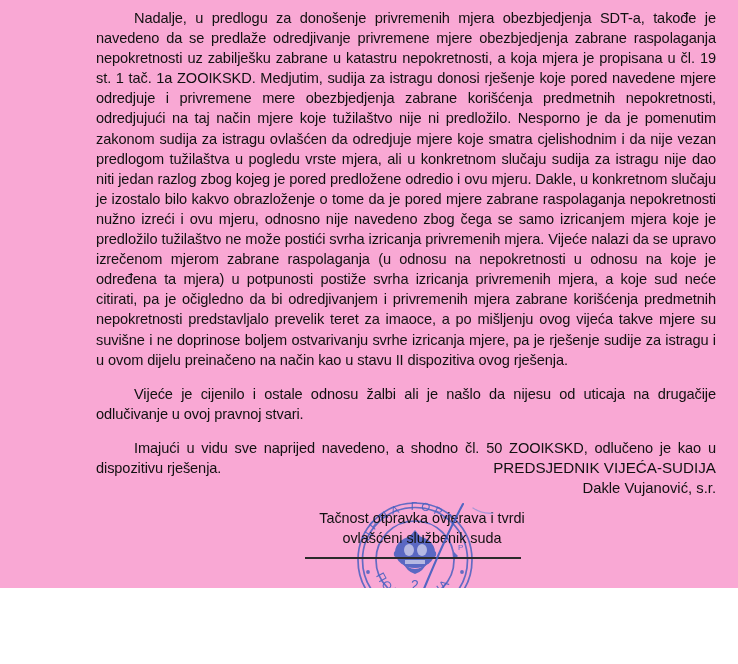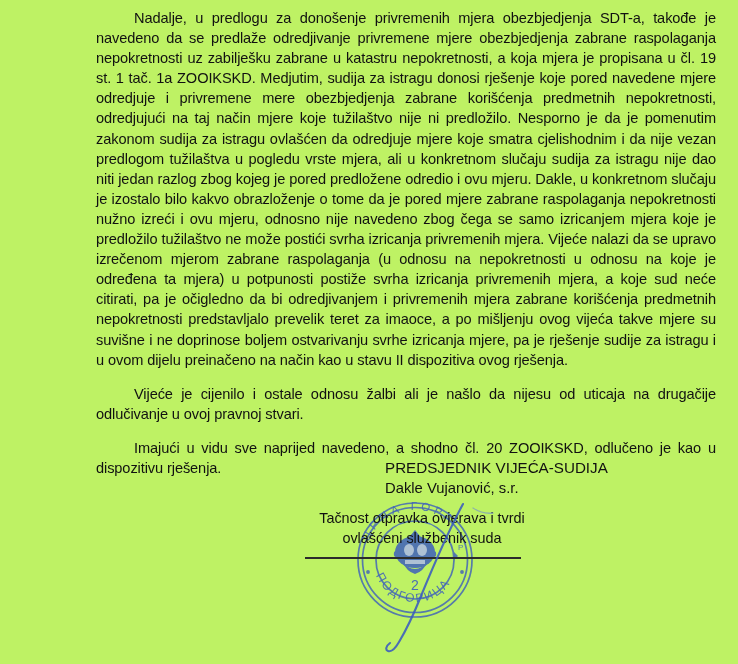--- a/index.html
+++ b/index.html
@@ -7,22 +7,22 @@
     padding: 0;
     background: #ffffff;
   }
   body {
     font-family: "Liberation Sans", sans-serif;
     color: #000000;
   }
   .page {
     position: relative;
     width: 738px;
-    height: 664px;
-    background: #bef264;
+    height: 588px;
+    background: #f9a8d4;
     overflow: hidden;
   }
   .body-text {
     position: absolute;
     left: 96px;
     top: 8px;
     width: 620px;
   }
   .para {
     margin: 0 0 14px 0;
@@ -31,24 +31,24 @@
     text-align: justify;
     text-justify: inter-word;
     text-indent: 38px;
     color: #111111;
     letter-spacing: -0.1px;
   }
   .para:last-child { margin-bottom: 0; }
 
   .signature-block {
     position: absolute;
-    left: 385px;
+    left: 400px;
     top: 458px;
     width: 316px;
-    text-align: left;
+    text-align: right;
   }
   .sig-title {
     font-size: 15.2px;
     line-height: 20px;
     color: #111111;
     white-space: nowrap;
   }
   .sig-name {
     font-size: 14.8px;
     line-height: 20px;
@@ -106,21 +106,21 @@
   .handsig svg { display: block; }
 </style>
 </head>
 <body>
 
 <div class="page">
 
   <div class="body-text">
     <p class="para">Nadalje, u predlogu za donošenje privremenih mjera obezbjedjenja SDT-a, takođe je navedeno da se predlaže odredjivanje privremene mjere obezbjedjenja zabrane raspolaganja nepokretnosti uz zabilješku zabrane u katastru nepokretnosti, a koja mjera je propisana u čl. 19 st. 1 tač. 1a ZOOIKSKD. Medjutim, sudija za istragu donosi rješenje koje pored navedene mjere odredjuje i privremene mere obezbjedjenja zabrane korišćenja predmetnih nepokretnosti, odredjujući na taj način mjere koje tužilaštvo nije ni predložilo. Nesporno je da je pomenutim zakonom sudija za istragu ovlašćen da odredjuje mjere koje smatra cjelishodnim i da nije vezan predlogom tužilaštva u pogledu vrste mjera, ali u konkretnom slučaju sudija za istragu nije dao niti jedan razlog zbog kojeg je pored predložene odredio i ovu mjeru. Dakle, u konkretnom slučaju je izostalo bilo kakvo obrazloženje o tome da je pored mjere zabrane raspolaganja nepokretnosti nužno izreći i ovu mjeru, odnosno nije navedeno zbog čega se samo izricanjem mjera koje je predložilo tužilaštvo ne može postići svrha izricanja privremenih mjera. Vijeće nalazi da se upravo izrečenom mjerom zabrane raspolaganja (u odnosu na nepokretnosti u odnosu na koje je određena ta mjera) u potpunosti postiže svrha izricanja privremenih mjera, a koje sud neće citirati, pa je očigledno da bi odredjivanjem i privremenih mjera zabrane korišćenja predmetnih nepokretnosti predstavljalo prevelik teret za imaoce, a po mišljenju ovog vijeća takve mjere su suvišne i ne doprinose boljem ostvarivanju svrhe izricanja mjere, pa je rješenje sudije za istragu i u ovom dijelu preinačeno na način kao u stavu II dispozitiva ovog rješenja.</p>
     <p class="para">Vijeće je cijenilo i ostale odnosu žalbi ali je našlo da nijesu od uticaja na drugačije odlučivanje u ovoj pravnoj stvari.</p>
-    <p class="para">Imajući u vidu sve naprijed navedeno, a shodno čl. 20 ZOOIKSKD, odlučeno je kao u dispozitivu rješenja.</p>
+    <p class="para">Imajući u vidu sve naprijed navedeno, a shodno čl. 50 ZOOIKSKD, odlučeno je kao u dispozitivu rješenja.</p>
   </div>
 
   <div class="signature-block">
     <div class="sig-title">PREDSJEDNIK VIJEĆA-SUDIJA</div>
     <div class="sig-name">Dakle Vujanović, s.r.</div>
   </div>
 
   <div class="certification">
     <div class="cert-line cert-line-1">Tačnost otpravka ovjerava i tvrdi</div>
     <div class="cert-line cert-line-2">ovlašćeni službenik suda</div>

